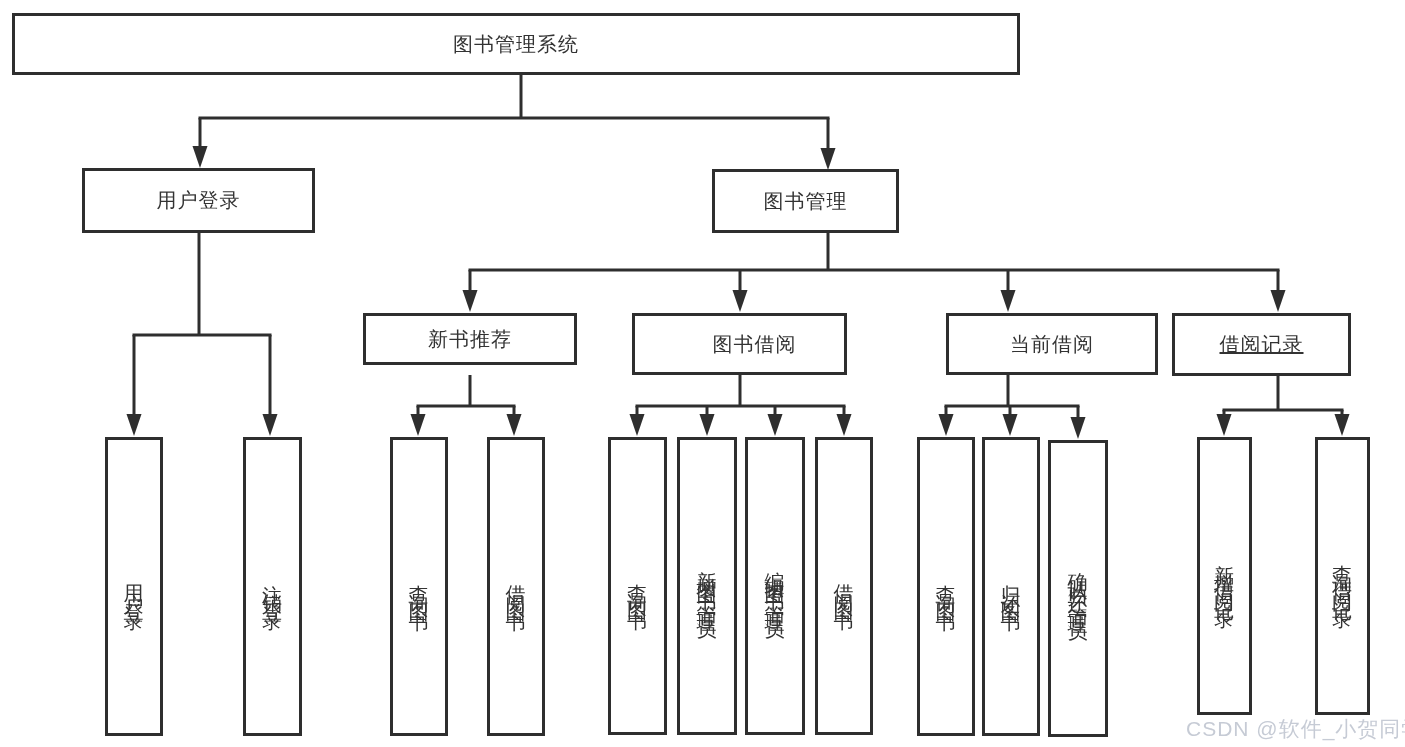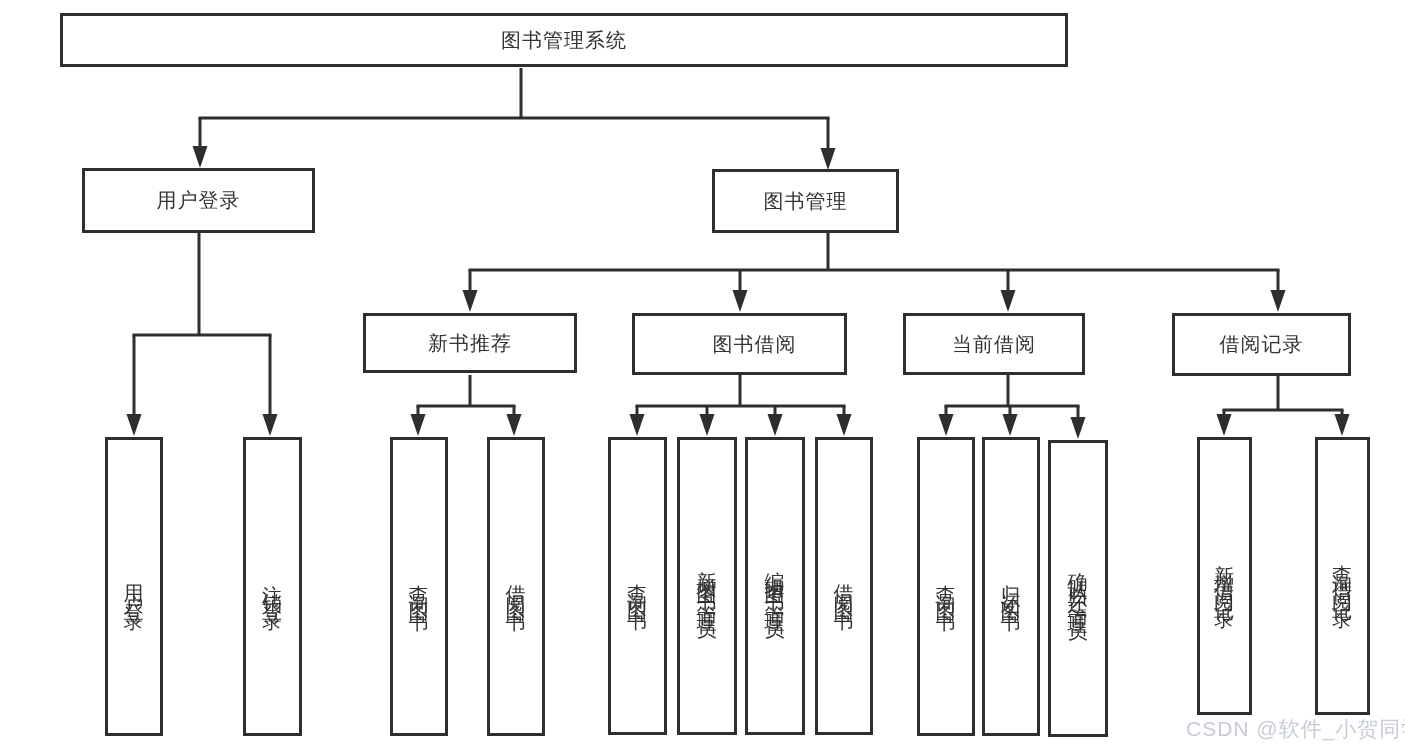--- a/index.html
+++ b/index.html
@@ -125,29 +125,29 @@
     <g>
       <line x1="1278" y1="376" x2="1278" y2="410"></line>
       <line x1="1222.5" y1="410" x2="1343.5" y2="410"></line>
       <line x1="1224" y1="410" x2="1224" y2="416"></line>
       <polygon points="1216.5,414 1231.5,414 1224,436"></polygon>
       <line x1="1342" y1="410" x2="1342" y2="416"></line>
       <polygon points="1334.5,414 1349.5,414 1342,436"></polygon>
     </g>
   </svg>
 
-  <div class="box" style="left:12px; top:13px; width:1008px; height:54px;margin-left:48px;">图书管理系统</div>
+  <div class="box" style="left:12px; top:13px; width:1008px; height:62px;">图书管理系统</div>
 
   <div class="box" style="left:82px; top:168px; width:233px; height:65px;">用户登录</div>
   <div class="box" style="left:712px; top:169px; width:187px; height:64px;">图书管理</div>
 
-  <div class="box" style="left:363px; top:313px; width:214px; height:60px;">新书推荐</div>
+  <div class="box" style="left:363px; top:313px; width:214px; height:52px;">新书推荐</div>
   <div class="box" style="left:632px; top:313px; width:215px; height:62px;padding-left:30px;">图书借阅</div>
-  <div class="box" style="left:903px; top:313px; width:182px; height:62px;">当前借阅</div>
-  <div class="box" style="left:1172px; top:313px; width:179px; height:63px;">借阅记录</div>
+  <div class="box" style="left:946px; top:313px; width:212px; height:62px;">当前借阅</div>
+  <div class="box" style="left:1172px; top:313px; width:179px; height:63px;text-decoration:underline;">借阅记录</div>
 
   <div class="box vbox" style="left:105px; top:437px; width:58px; height:299px;">用户登录</div>
   <div class="box vbox" style="left:243px; top:437px; width:59px; height:299px;">注销登录</div>
 
   <div class="box vbox" style="left:390px; top:437px; width:58px; height:299px;">查询图书</div>
   <div class="box vbox" style="left:487px; top:437px; width:58px; height:299px;">借阅图书</div>
 
   <div class="box vbox" style="left:608px; top:437px; width:59px; height:298px;">查询图书</div>
   <div class="box vbox" style="left:677px; top:437px; width:60px; height:298px; letter-spacing:7px;">新增图书（管理员）</div>
   <div class="box vbox" style="left:745px; top:437px; width:60px; height:298px; letter-spacing:7px;">编辑图书（管理员）</div>

